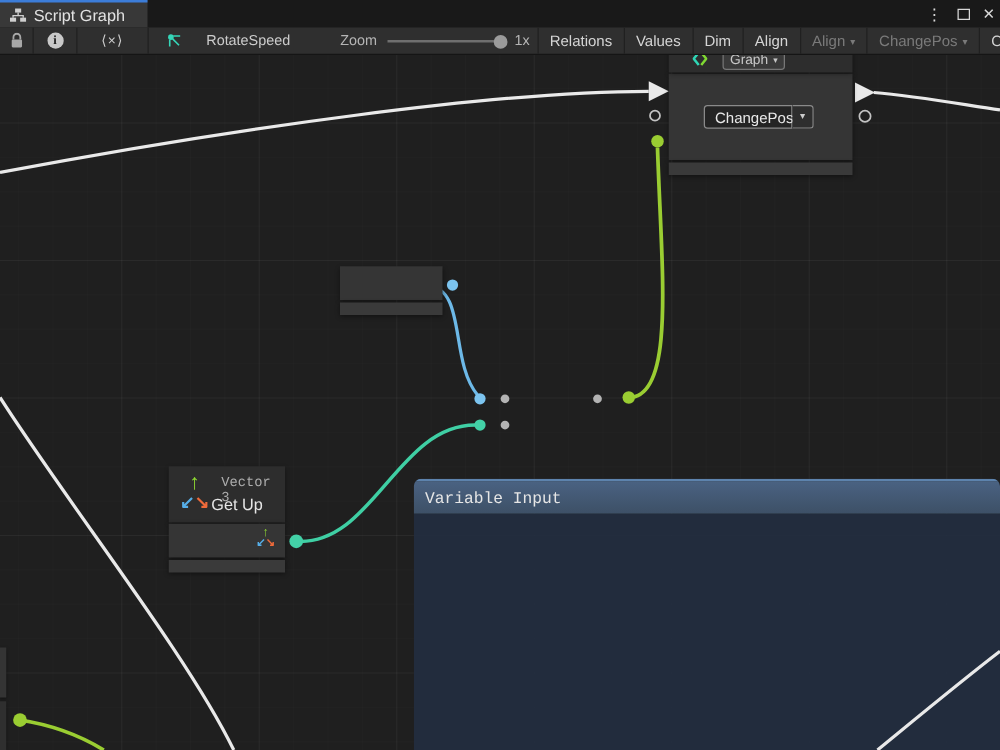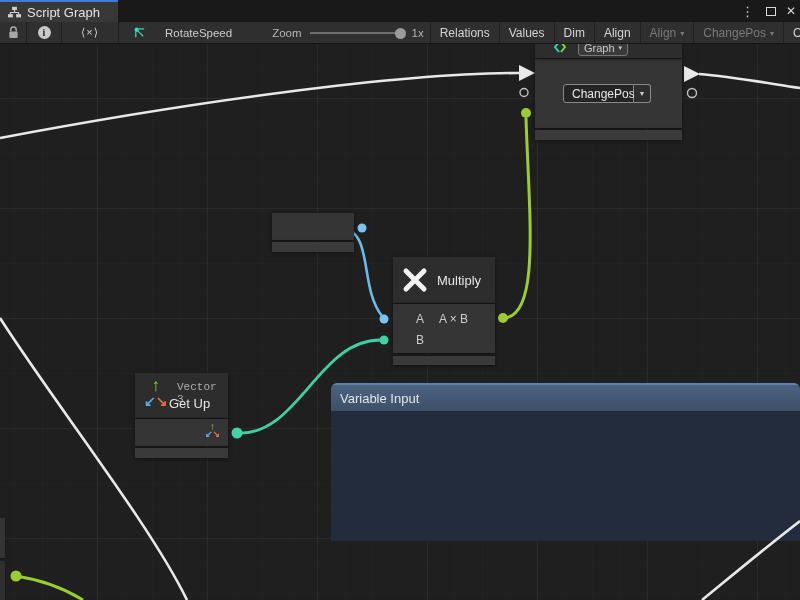--- a/index.html
+++ b/index.html
@@ -50,22 +50,22 @@
     background-image:
       linear-gradient(rgba(255,255,255,0.035) 1px, transparent 1px),
       linear-gradient(90deg, rgba(255,255,255,0.035) 1px, transparent 1px),
       linear-gradient(rgba(255,255,255,0.013) 1px, transparent 1px),
       linear-gradient(90deg, rgba(255,255,255,0.013) 1px, transparent 1px);
     background-size:110px 110px, 110px 110px, 27.5px 27.5px, 27.5px 27.5px;
     background-position:97px 54px, 97px 54px, 97px 54px, 97px 54px;
   }
 
   
-  .group-panel { position:absolute; left:331px; top:339px; width:469px; height:158px; z-index:2;
-    border-radius:6px 6px 0 0; overflow:hidden; }
+  .group-panel { position:absolute; left:331px; top:339px; width:469px; height:217px; z-index:2;
+    border-radius:6px 6px 0 0; overflow:hidden;font-family:Liberation Mono, monospace; }
   .group-header { height:28px; background:linear-gradient(#4a6282,#3d5066); border-top:2px solid #5d83ad;
     display:flex; align-items:center; padding-left:9px; font-size:13px; color:#e6e6e6; }
   .group-body { height:189px; background:rgba(34,46,64,0.90); }
 
   
   svg.wires { position:absolute; left:0; top:0; width:800px; height:556px; z-index:5; }
 
   
   .vsnode { position:absolute; z-index:10; }
   .vsbox { position:absolute; left:0; right:0; background:#353535; box-shadow:0 1px 4px rgba(0,0,0,0.45); }
@@ -257,34 +257,20 @@
         </div>
       </div>
       <div class="vsbox vsfoot" style="top:92px; height:10px;"></div>
     </div>
 
     <div class="vsnode" style="left:272px; top:120px; width:82px; height:88px;">
       <div class="vsbox" style="top:49px; height:27px;"></div>
       <div class="vsbox vsfoot" style="top:78px; height:10px;"></div>
     </div>
 
-    <div class="vsnode" style="left:393px; top:213px; width:102px; height:108px;">
-      <div class="vsbox vshead" style="top:0; height:46px;">
-        <svg width="26" height="26" viewBox="0 0 26 26" style="position:absolute; left:9px; top:10px;">
-          <path d="M4,4 L22,22 M22,4 L4,22" stroke="#f2f2f2" stroke-width="5" stroke-linecap="round"></path>
-        </svg>
-        <div class="ntitle" style="position:absolute; left:44px; top:16px;">Multiply</div>
-      </div>
-      <div class="vsbox" style="top:47px; height:49px;">
-        <span class="plabel" style="position:absolute; left:23px; top:8px;">A</span>
-        <span class="plabel" style="position:absolute; left:46px; top:8px;">A × B</span>
-        <span class="plabel" style="position:absolute; left:23px; top:29px;">B</span>
-      </div>
-      <div class="vsbox vsfoot" style="top:99px; height:9px;"></div>
-    </div>
 
     <div class="vsnode" style="left:135px; top:329px; width:93px; height:85px;">
       <div class="vsbox vshead" style="top:0; height:45px;">
         <div class="v3icon" style="left:9px; top:4px;">
           <span class="up" style="font-size:17px;">↑</span>
           <div class="row">
             <span class="dl" style="font-size:14px;">↙</span>
             <span class="dr" style="font-size:14px;">↘</span>
           </div>
         </div>

